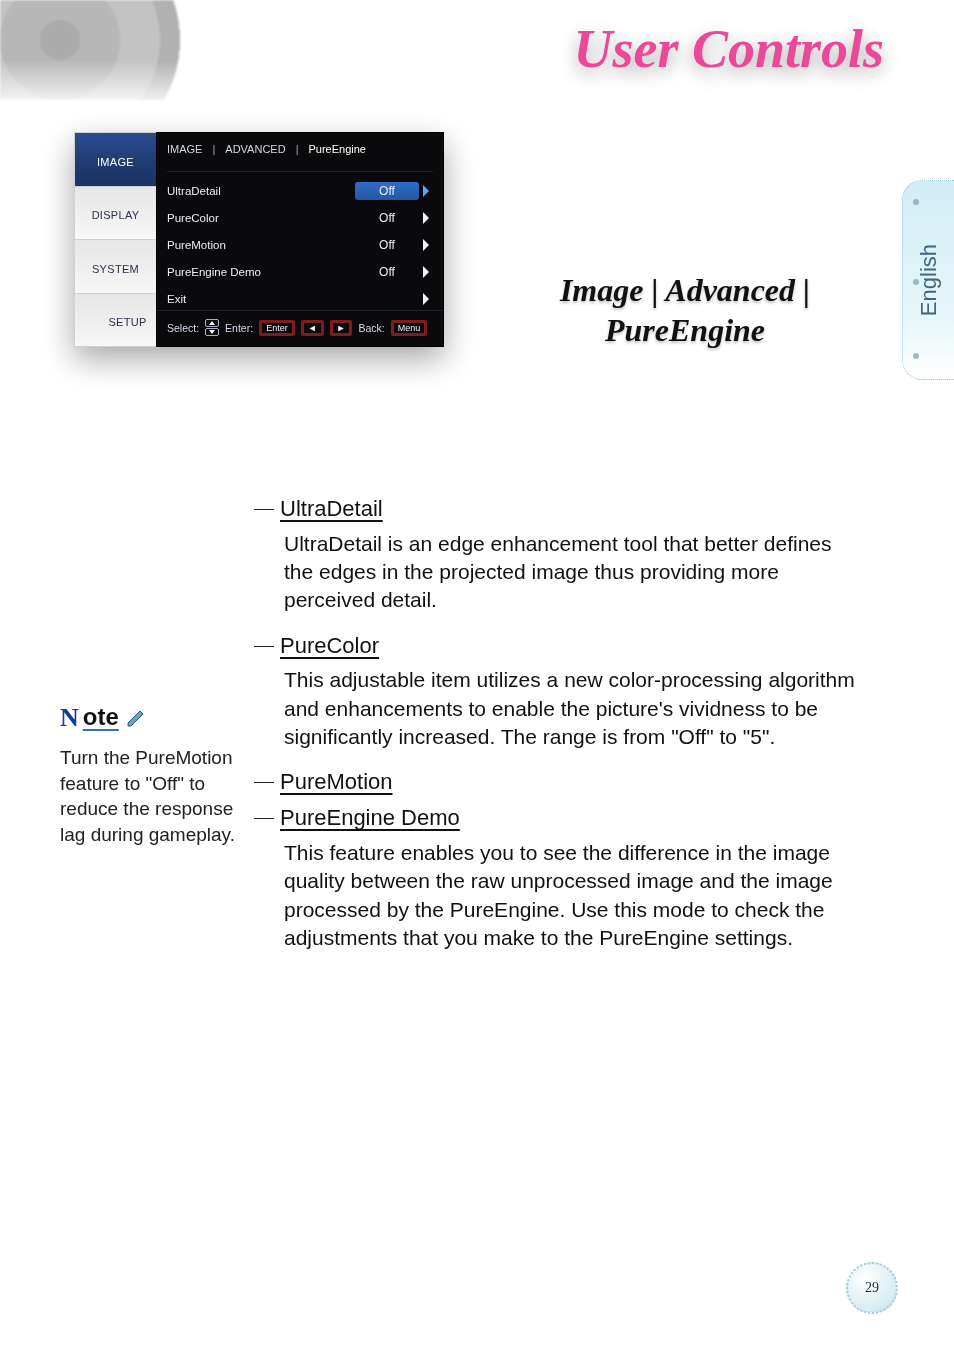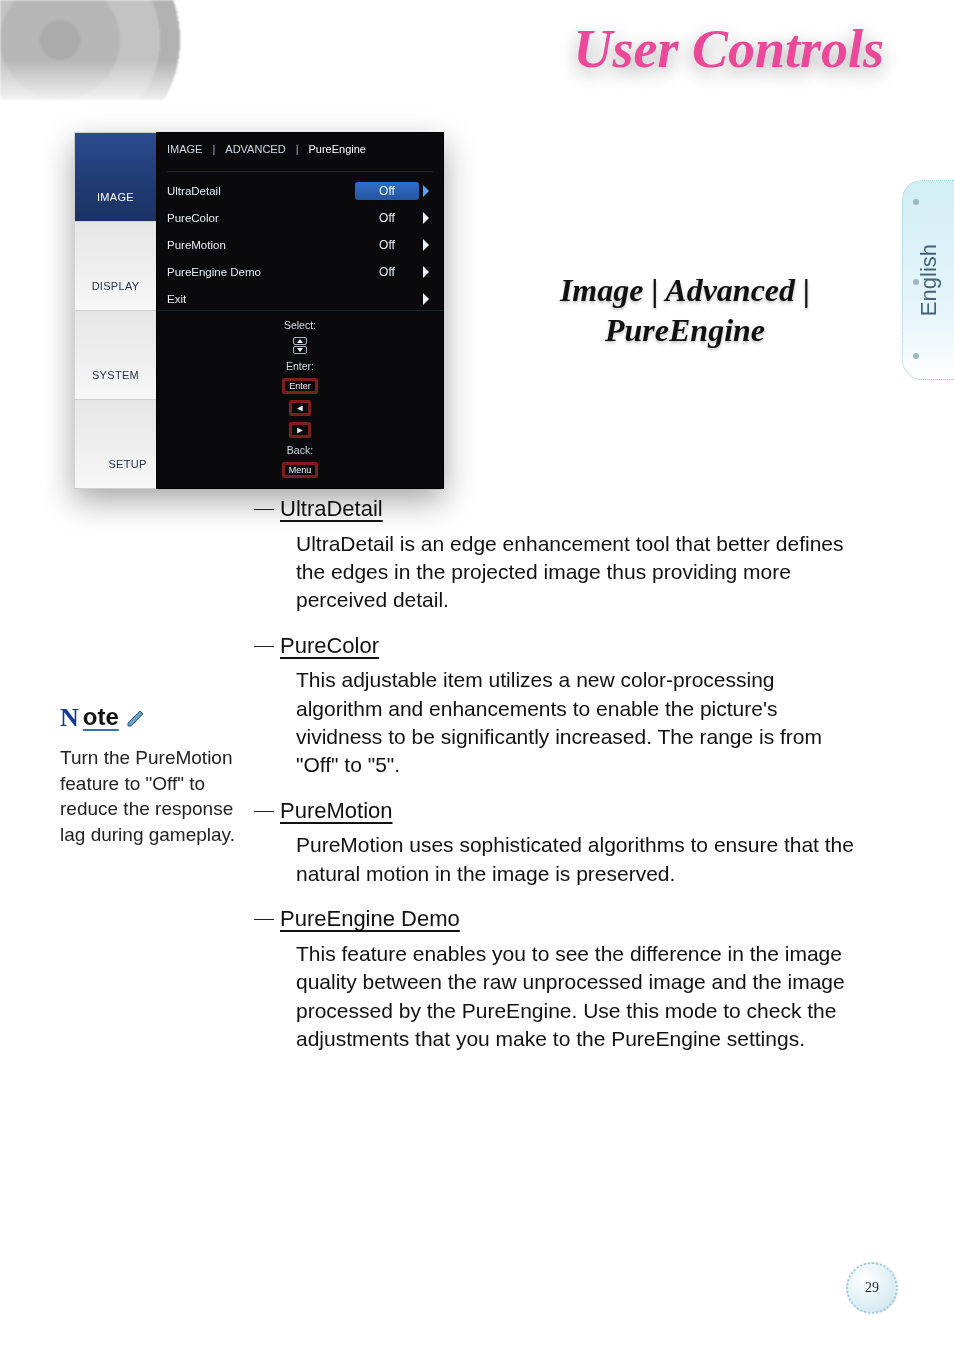--- a/index.html
+++ b/index.html
@@ -130,21 +130,20 @@
   .osd-spacer { flex: 1; }
 
   .osd-footer {
     display: flex;
     align-items: center;
     gap: 6px;
     padding: 8px 10px 10px 10px;
     color: #d4dbe8;
     font-size: 10.5px;
     border-top: 1px solid #1b2330;
-    flex-direction: column;
   }
   .osd-key {
     display: inline-flex;
     align-items: center;
     justify-content: center;
     min-width: 28px;
     height: 16px;
     padding: 0 4px;
     border: 3px solid #7f1d1d;
     border-radius: 2px;
@@ -249,21 +248,21 @@
     margin: 4px 0 6px 0;
     position: relative;
   }
   .main-col h3::before{
     content:"";
     position:absolute;
     left:-26px; top:50%;
     width:20px; height:1px;
     background:#222;
   }
-  .main-col p { margin: 0 0 16px 16px; }
+  .main-col p { margin: 0 0 16px 4px; }
 
   
   .page-badge {
     position: absolute;
     bottom: 40px; right: 56px;
     width: 52px; height: 52px;
     border-radius: 50%;
     background: radial-gradient(circle at 35% 30%, #ffffff, #d8ecf2 70%, #bcdbe5 100%);
     border: 2px dotted #a7c9d6;
     display: flex;
@@ -384,20 +383,19 @@
     <div>Turn the PureMotion feature to "Off" to reduce the response lag during gameplay.</div>
   </div>
   <div class="main-col">
     <h3>UltraDetail</h3>
     <p>UltraDetail is an edge enhancement tool that better defines the edges in the projected image thus providing more perceived detail.</p>
 
     <h3>PureColor</h3>
     <p>This adjustable item utilizes a new color-processing algorithm and enhancements to enable the picture's vividness to be significantly increased. The range is from "Off" to "5".</p>
 
     <h3>PureMotion</h3>
-    <p>PureMotion uses sophisticated algorithms to ensure that the natural motion in the image is preserved.</p>
 
     <h3>PureEngine Demo</h3>
     <p>This feature enables you to see the difference in the image quality between the raw unprocessed image and the image processed by the PureEngine. Use this mode to check the adjustments that you make to the PureEngine settings.</p>
   </div>
 </div>
 
 <div class="page-badge">29</div>
 
 </body></html>

